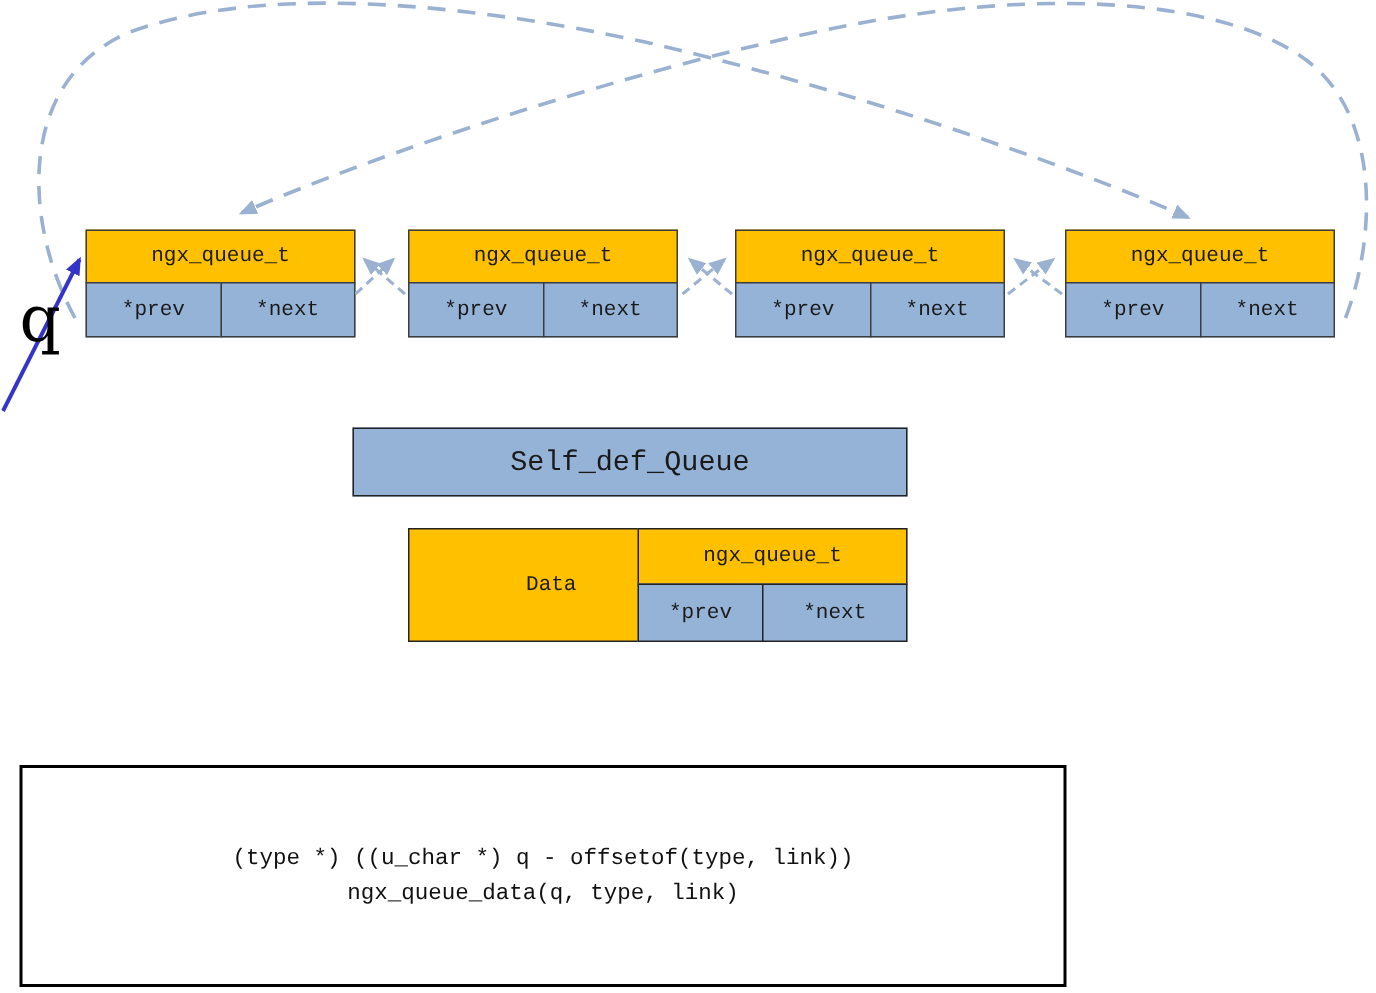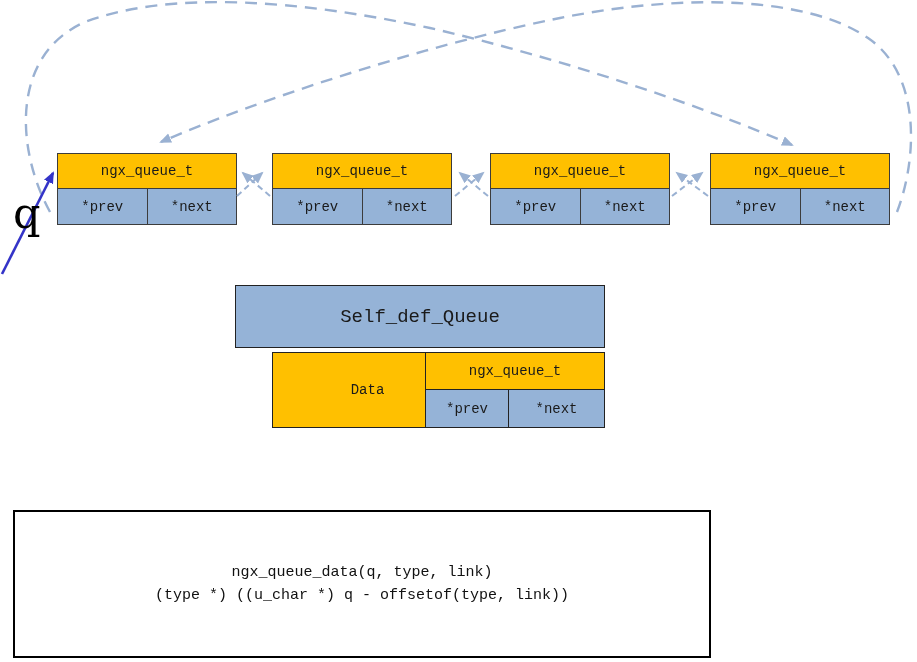--- a/index.html
+++ b/index.html
@@ -14,21 +14,21 @@
   .qnode-row{display:flex;height:37px;margin-top:-1px;}
   .cell{box-sizing:border-box;flex:1;background:#95B3D7;border:1px solid #3c3c3c;
         display:flex;align-items:center;justify-content:center;font-size:14px;}
   .cell + .cell{margin-left:-1px;}
 
   
   .q-label{position:absolute;left:13px;top:192px;z-index:7;
            font-family:"DejaVu Serif",serif;font-size:43px;line-height:1;color:#000;}
 
   
-  .struct-title{position:absolute;left:235px;top:285px;width:370px;height:63px;z-index:2;
+  .struct-title{position:absolute;left:235px;top:285px;width:370px;height:46px;z-index:2;
                 box-sizing:border-box;background:#95B3D7;border:1px solid #222;
                 display:flex;align-items:center;justify-content:center;font-size:19px;}
   .struct-data{position:absolute;left:235px;top:352px;width:191px;height:76px;z-index:2;
                box-sizing:border-box;background:#FFC000;border:1px solid #222;
                display:flex;align-items:center;justify-content:center;font-size:14px;margin-left:37px;}
   .struct-qhdr{position:absolute;left:425px;top:352px;width:180px;height:38px;z-index:2;
                box-sizing:border-box;background:#FFC000;border:1px solid #222;
                display:flex;align-items:center;justify-content:center;font-size:14px;}
   .struct-prev{position:absolute;left:425px;top:389px;width:84px;height:39px;z-index:2;
                box-sizing:border-box;background:#95B3D7;border:1px solid #222;
@@ -109,17 +109,17 @@
     </div>
   </div>
 
   <div class="struct-title">Self_def_Queue</div>
   <div class="struct-data">Data</div>
   <div class="struct-qhdr">ngx_queue_t</div>
   <div class="struct-prev">*prev</div>
   <div class="struct-next">*next</div>
 
   <div class="code-box">
+    <div class="code-line">(type *) ((u_char *) q - offsetof(type, link))</div>
     <div class="code-line">ngx_queue_data(q, type, link)</div>
-    <div class="code-line">(type *) ((u_char *) q - offsetof(type, link))</div>
   </div>
 
 </div>
 
 </body></html>

